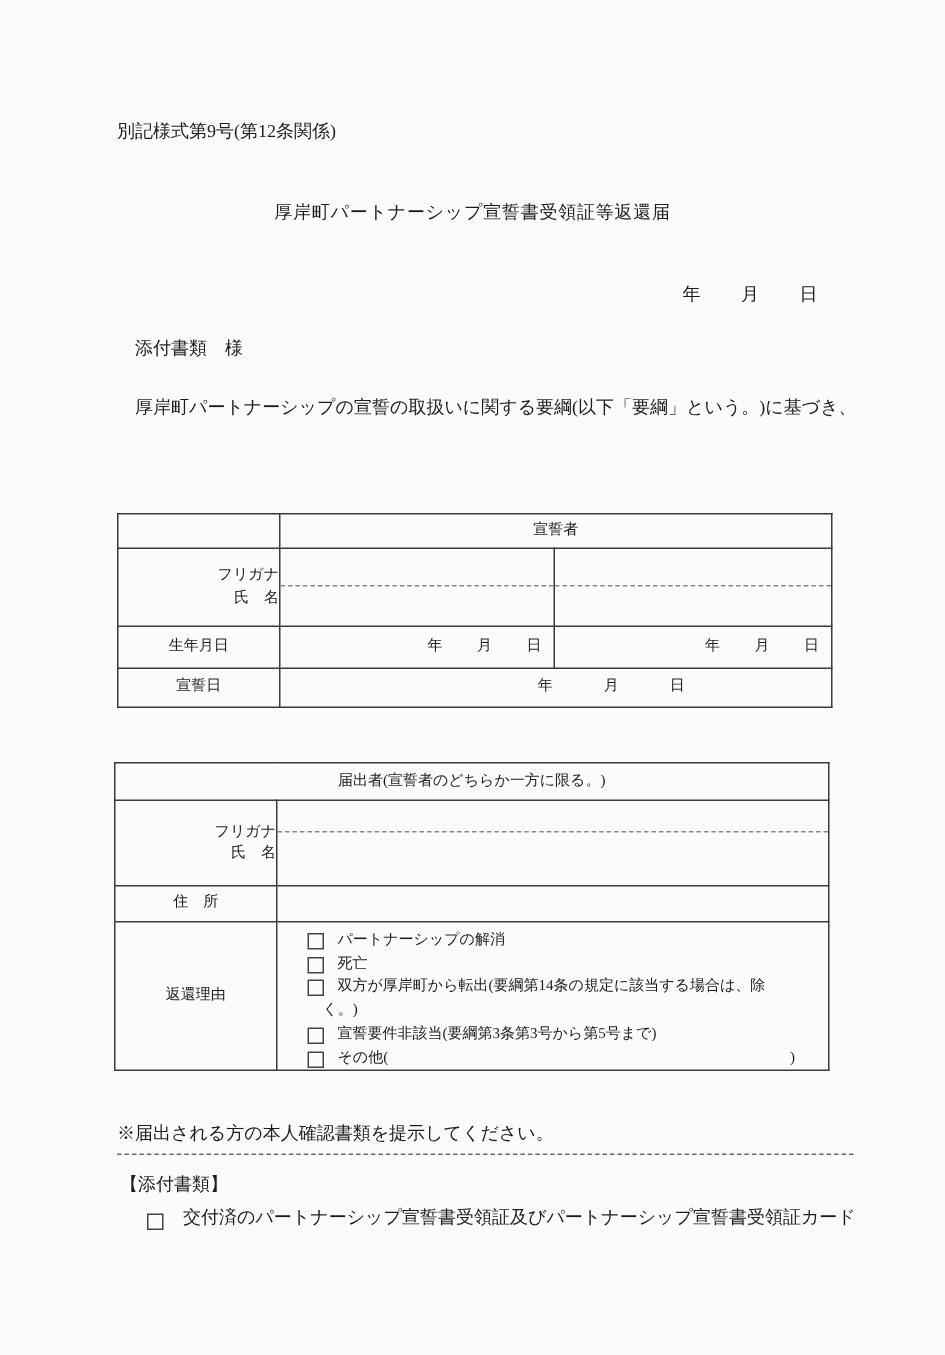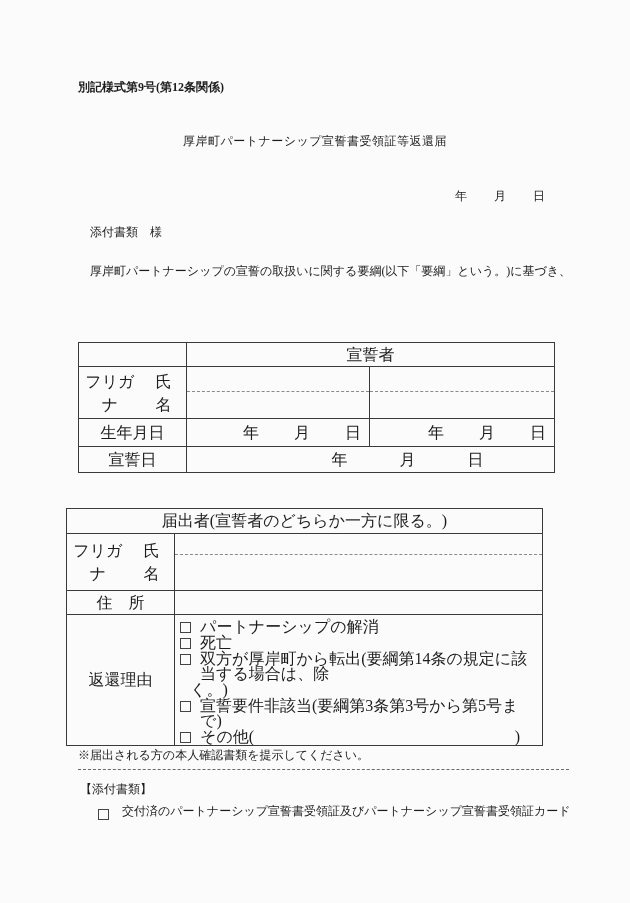--- a/index.html
+++ b/index.html
@@ -12,49 +12,49 @@
     width:630px;height:903px;
     margin:0 auto;
     background:#fbfbfb;
     color:#1c1c1c;
     font-size:12px;
     line-height:1.45;
     overflow:hidden;
   }
   .abs{position:absolute;}
 
-  .form-number{left:78px;top:79px;font-weight:bold;}
+  .form-number{left:78px;top:79px;}
   .doc-title{left:0;top:133px;width:630px;text-align:center;letter-spacing:0.5px;}
   .date-line{right:84px;top:188px;letter-spacing:1px;}
   .addressee{left:90px;top:224px;}
   .body-par{left:78px;top:262px;width:496px;}
   .body-par .line{height:18px;line-height:18px;white-space:nowrap;}
 
   table{border-collapse:collapse;table-layout:fixed;background:#fbfbfb;}
-  td{border:1px solid #3a3a3a;padding:0;font-size:16px;vertical-align:middle;overflow:hidden;}
+  td{border:1px solid #3a3a3a;padding:0;font-size:10px;vertical-align:middle;overflow:hidden;}
   .t1{left:78px;top:342px;}
-  .t2{left:66px;top:508px;border-radius:24px;}
+  .t2{left:76px;top:508px;border-radius:24px;}
   .t1,.t2{width:476px;}
 
   .lab{text-align:center;}
   .hdr{text-align:center;}
 
-  .lab-stack{display:flex;flex-direction:row;justify-content:space-evenly;align-items:flex-end;height:100%;}
+  .lab-stack{display:flex;flex-direction:column;justify-content:space-evenly;align-items:flex-end;height:100%;}
   .namecell{position:relative;}
   .dash-line{position:absolute;left:0;right:0;border-top:1px dashed #8a8a8a;}
   .t1 .dash-line{top:24px;}
   .t2 .dash-line{top:20px;}
 
   .dateval{text-align:right;padding-right:7px;letter-spacing:1px;}
   .oathdate{text-align:center;padding-left:75px;letter-spacing:1px;}
 
   .h-r1{height:23px;} .h-r2{height:52px;} .h-r3{height:28px;} .h-r4{height:26px;}
   .h2-r1{height:25px;} .h2-r2{height:57px;} .h2-r3{height:24px;} .h2-r4{height:28px;} .h2-r5{height:94px;}
 
-  .reason-cell{vertical-align:top;padding:4px 6px 0 5px;}
+  .reason-cell{vertical-align:top;padding:4px 6px 0 20px;}
   .reason-line{display:flex;align-items:flex-start;line-height:15.7px;}
   .cb{width:9px;height:9px;border:1px solid #444;display:inline-block;flex-shrink:0;
       margin:3px 9px 0 0;background:#fbfbfb;}
   .cont{margin-left:10px;line-height:15.7px;}
   .close-paren{margin-left:auto;margin-right:16px;}
 
   .note{left:78px;top:747px;}
   .cut-rule{left:78px;top:769px;width:491px;border-top:1px dashed #6a6a6a;height:0;}
   .attach-head{left:80px;top:781px;}
   .attach-item{left:98px;top:803px;display:flex;align-items:flex-end;}

